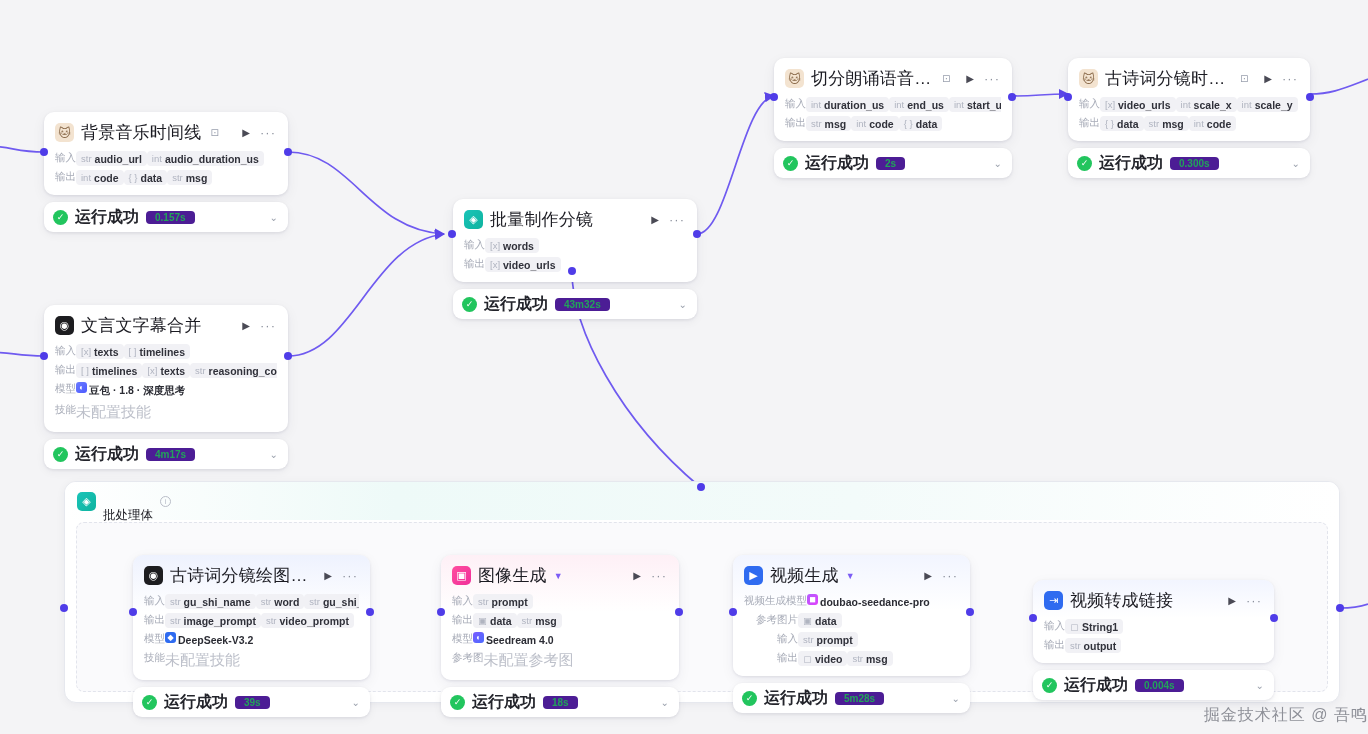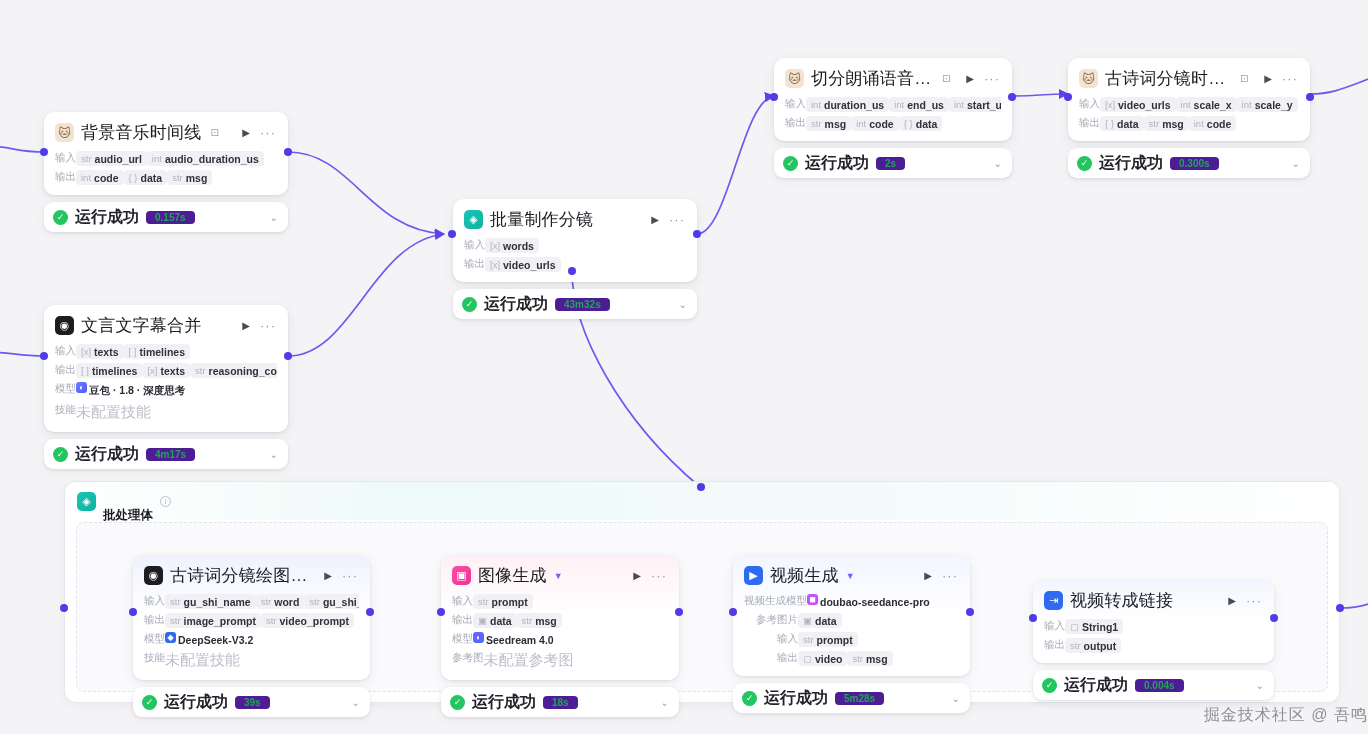--- a/index.html
+++ b/index.html
@@ -142,21 +142,21 @@
     box-shadow: 0 2px 10px rgba(20,20,60,.05);
     overflow: hidden;
     z-index: 3;
   }
   #batch-head {
     height: 38px;
     background: linear-gradient(90deg,#ffffff 0%, #eefaf8 26%, #f3fbfa 62%, #ffffff 100%);
     display: flex; align-items: center;
     padding-left: 12px; gap: 7px;
   }
-  .batch-title { font-size: 12.5px; font-weight: 700; color: #1b1b22; margin-top: 29px; }
+  .batch-title { font-size: 12.5px; font-weight: 400; color: #1b1b22; margin-top: 29px; }
   .info-ic {
     width: 11px; height: 11px; border-radius: 50%;
     border: 1px solid #b9bdc8; color: #b9bdc8;
     font-size: 8px; display: flex; align-items: center; justify-content: center;
   }
   #batch-body {
     position: absolute; left: 11px; right: 11px; top: 40px; bottom: 10px;
     border: 1px dashed #e2e4ec;
     border-radius: 8px;
     background: #fafafc;

